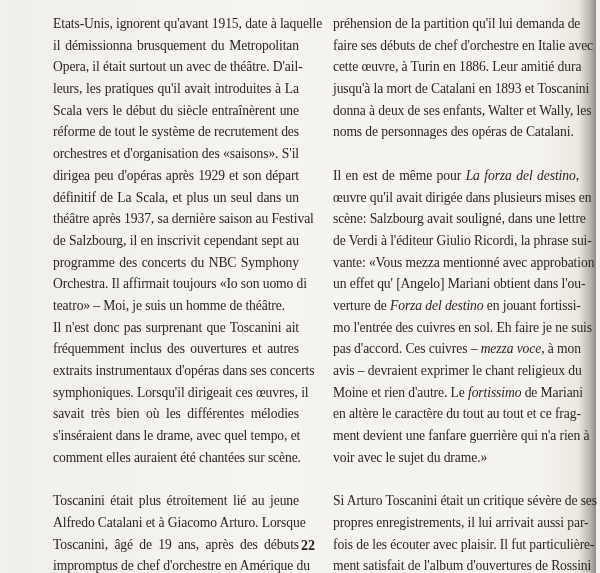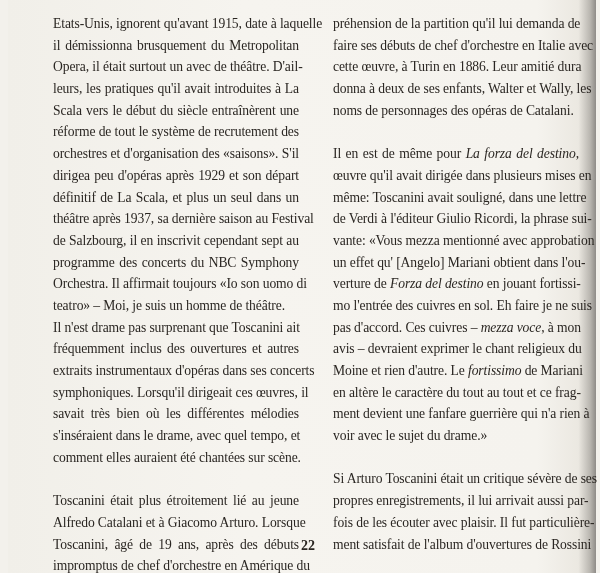--- a/index.html
+++ b/index.html
@@ -51,21 +51,21 @@
       <span class="line">orchestres et d'organisation des «saisons». S'il</span>
       <span class="line">dirigea peu d'opéras après 1929 et son départ</span>
       <span class="line">définitif de La Scala, et plus un seul dans un</span>
       <span class="line">théâtre après 1937, sa dernière saison au Festival</span>
       <span class="line">de Salzbourg, il en inscrivit cependant sept au</span>
       <span class="line">programme des concerts du NBC Symphony</span>
       <span class="line">Orchestra. Il affirmait toujours «Io son uomo di</span>
       <span class="line last">teatro» – Moi, je suis un homme de théâtre.</span>
     </div>
     <div>
-      <span class="line">Il n'est drame pas surprenant que Toscanini ait</span>
+      <span class="line">Il n'est donc pas surprenant que Toscanini ait</span>
       <span class="line">fréquemment inclus des ouvertures et autres</span>
       <span class="line">extraits instrumentaux d'opéras dans ses concerts</span>
       <span class="line">symphoniques. Lorsqu'il dirigeait ces œuvres, il</span>
       <span class="line">savait très bien où les différentes mélodies</span>
       <span class="line">s'inséraient dans le drame, avec quel tempo, et</span>
       <span class="line last">comment elles auraient été chantées sur scène.</span>
     </div>
     <span class="gap"></span>
     <div>
       <span class="line">Toscanini était plus étroitement lié au jeune</span>
@@ -74,28 +74,29 @@
       <span class="line">impromptus de chef d'orchestre en Amérique du</span>
 
     </div>
   </div>
 
   <div class="col right">
     <div>
       <span class="line">préhension de la partition qu'il lui demanda de</span>
       <span class="line">faire ses débuts de chef d'orchestre en Italie avec</span>
       <span class="line">cette œuvre, à Turin en 1886. Leur amitié dura</span>
+      <span class="line">jusqu'à la mort de Catalani en 1893 et Toscanini</span>
       <span class="line">donna à deux de ses enfants, Walter et Wally, les</span>
       <span class="line last">noms de personnages des opéras de Catalani.</span>
     </div>
     <span class="gap"></span>
     <div>
       <span class="line"><span>Il en est de même pour </span><em>La forza del destino</em><span>,</span></span>
       <span class="line">œuvre qu'il avait dirigée dans plusieurs mises en</span>
-      <span class="line">même: Toscanini avait souligné, dans une lettre</span>
+      <span class="line">scène: Salzbourg avait souligné, dans une lettre</span>
       <span class="line">de Verdi à l'éditeur Giulio Ricordi, la phrase sui-</span>
       <span class="line">vante: «Vous mezza mentionné avec approbation</span>
       <span class="line">un effet qu' [Angelo] Mariani obtient dans l'ou-</span>
       <span class="line"><span>verture de </span><em>Forza del destino</em><span> en jouant fortissi-</span></span>
       <span class="line">mo l'entrée des cuivres en sol. Eh faire je ne suis</span>
       <span class="line"><span>pas d'accord. Ces cuivres – </span><em>mezza voce</em><span>, à mon</span></span>
       <span class="line">avis – devraient exprimer le chant religieux du</span>
       <span class="line"><span>Moine et rien d'autre. Le </span><em>fortissimo</em><span> de Mariani</span></span>
       <span class="line">en altère le caractère du tout au tout et ce frag-</span>
       <span class="line">ment devient une fanfare guerrière qui n'a rien à</span>

